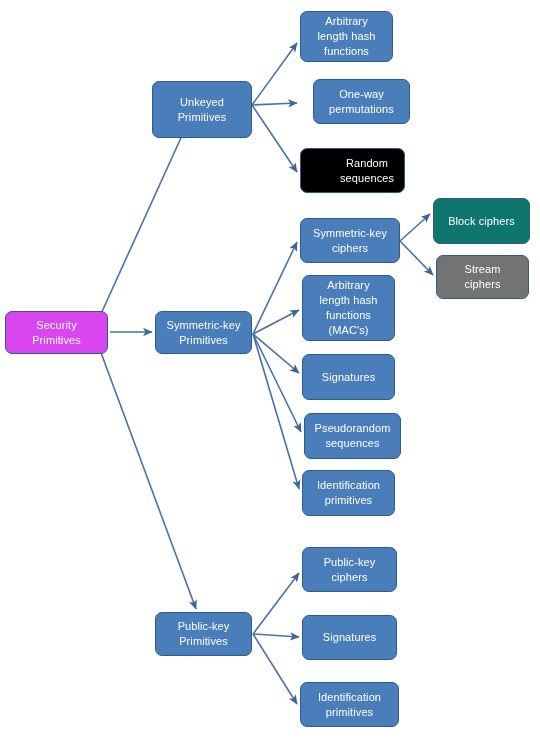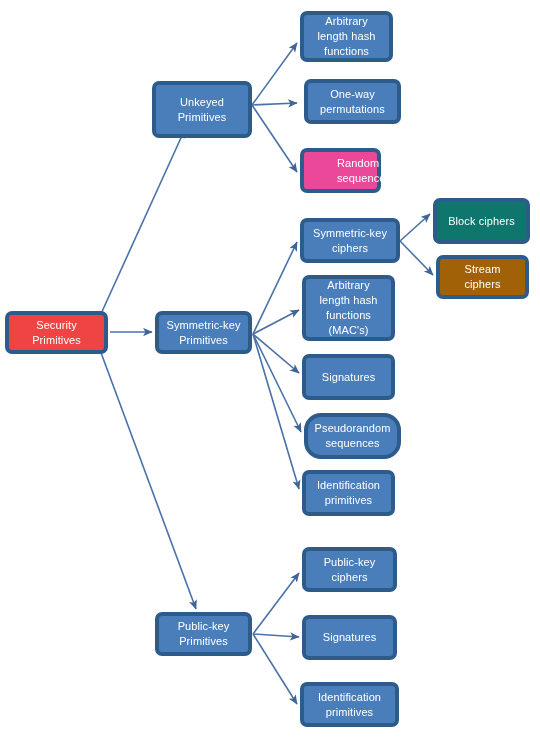--- a/index.html
+++ b/index.html
@@ -23,21 +23,21 @@
     left: 0;
     top: 0;
     width: 540px;
     height: 743px;
     pointer-events: none;
   }
   .node {
     position: absolute;
     box-sizing: border-box;
     background: #4A7EBB;
-    border: 4px solid #000000;
+    border: 1px solid #000000;
     border-radius: 7px;
     color: #ffffff;
     font-size: 11px;
     line-height: 15px;
     text-align: center;
     display: flex;
     align-items: center;
     justify-content: center;
     padding: 2px 4px;
     letter-spacing: 0.1px;
@@ -73,74 +73,74 @@
         <line x1="253" y1="334" x2="299" y2="489" stroke="#4A72A8" stroke-width="1.6" marker-end="url(#arrowhead)"></line>
         <line x1="400" y1="241" x2="430" y2="214" stroke="#4A72A8" stroke-width="1.6" marker-end="url(#arrowhead)"></line>
         <line x1="400" y1="241" x2="433" y2="275" stroke="#4A72A8" stroke-width="1.6" marker-end="url(#arrowhead)"></line>
         <line x1="253" y1="634" x2="299" y2="573" stroke="#4A72A8" stroke-width="1.6" marker-end="url(#arrowhead)"></line>
         <line x1="253" y1="634" x2="299" y2="637" stroke="#4A72A8" stroke-width="1.6" marker-end="url(#arrowhead)"></line>
         <line x1="253" y1="634" x2="297" y2="704" stroke="#4A72A8" stroke-width="1.6" marker-end="url(#arrowhead)"></line>
       </g>
   </svg>
 
   <div id="node-layer">
-      <div class="node" style="left: 5px; top: 311px; width: 103px; height: 43px; background: #ef4444; border-color: rgb(46, 92, 138); color: rgb(255, 255, 255); text-align: center;">
+      <div class="node" style="left: 5px; top: 311px; width: 103px; height: 43px; background: #d946ef; border-color: rgb(46, 92, 138); color: rgb(255, 255, 255); text-align: center;">
         <span>Security
 Primitives</span>
       </div>
       <div class="node" style="left: 152px; top: 81px; width: 100px; height: 57px; background: rgb(74, 126, 187); border-color: rgb(46, 92, 138); color: rgb(255, 255, 255);">
         <span>Unkeyed
 Primitives</span>
       </div>
       <div class="node" style="left: 155px; top: 311px; width: 97px; height: 43px; background: rgb(74, 126, 187); border-color: rgb(46, 92, 138); color: rgb(255, 255, 255);">
         <span>Symmetric-key
 Primitives</span>
       </div>
       <div class="node" style="left: 155px; top: 612px; width: 97px; height: 44px; background: rgb(74, 126, 187); border-color: rgb(46, 92, 138); color: rgb(255, 255, 255);">
         <span>Public-key
 Primitives</span>
       </div>
       <div class="node" style="left: 300px; top: 11px; width: 93px; height: 51px; background: rgb(74, 126, 187); border-color: rgb(46, 92, 138); color: rgb(255, 255, 255);">
         <span>Arbitrary
 length hash
 functions</span>
       </div>
-      <div class="node" style="left: 304px; top: 79px; width: 97px; height: 45px; background: rgb(74, 126, 187); border-color: rgb(46, 92, 138); color: rgb(255, 255, 255);">
+      <div class="node" style="left: 313px; top: 79px; width: 97px; height: 45px; background: rgb(74, 126, 187); border-color: rgb(46, 92, 138); color: rgb(255, 255, 255);">
         <span>One-way
 permutations</span>
       </div>
-      <div class="node" style="left: 300px; top: 148px; width: 81px; height: 45px; background: #ec4899; border-color: rgb(46, 92, 138); color: rgb(255, 255, 255); padding-left: 33px;">
+      <div class="node" style="left: 300px; top: 148px; width: 105px; height: 45px; background: #000000; border-color: rgb(46, 92, 138); color: rgb(255, 255, 255); padding-left: 33px;">
         <span>Random
 sequences</span>
       </div>
       <div class="node" style="left: 300px; top: 218px; width: 100px; height: 45px; background: rgb(74, 126, 187); border-color: rgb(46, 92, 138); color: rgb(255, 255, 255);">
         <span>Symmetric-key
 ciphers</span>
       </div>
       <div class="node" style="left: 302px; top: 275px; width: 93px; height: 66px; background: rgb(74, 126, 187); border-color: rgb(46, 92, 138); color: rgb(255, 255, 255);">
         <span>Arbitrary
 length hash
 functions
 (MAC's)</span>
       </div>
       <div class="node" style="left: 302px; top: 354px; width: 93px; height: 46px; background: rgb(74, 126, 187); border-color: rgb(46, 92, 138); color: rgb(255, 255, 255);">
         <span>Signatures</span>
       </div>
-      <div class="node" style="left: 304px; top: 413px; width: 97px; height: 46px; background: rgb(74, 126, 187); border-color: rgb(46, 92, 138); color: rgb(255, 255, 255); border-radius: 17px;">
+      <div class="node" style="left: 304px; top: 413px; width: 97px; height: 46px; background: rgb(74, 126, 187); border-color: rgb(46, 92, 138); color: rgb(255, 255, 255);">
         <span>Pseudorandom
 sequences</span>
       </div>
       <div class="node" style="left: 302px; top: 470px; width: 93px; height: 46px; background: rgb(74, 126, 187); border-color: rgb(46, 92, 138); color: rgb(255, 255, 255);">
         <span>Identification
 primitives</span>
       </div>
       <div class="node" style="left: 433px; top: 198px; width: 97px; height: 46px; background: #0f766e; border-color: rgb(46, 92, 138); color: rgb(255, 255, 255);">
         <span>Block ciphers</span>
       </div>
-      <div class="node" style="left: 436px; top: 255px; width: 93px; height: 44px; background: #a16207; border-color: rgb(46, 92, 138); color: rgb(255, 255, 255);">
+      <div class="node" style="left: 436px; top: 255px; width: 93px; height: 44px; background: #737373; border-color: rgb(46, 92, 138); color: rgb(255, 255, 255);">
         <span>Stream
 ciphers</span>
       </div>
       <div class="node" style="left: 302px; top: 547px; width: 95px; height: 45px; background: rgb(74, 126, 187); border-color: rgb(46, 92, 138); color: rgb(255, 255, 255);">
         <span>Public-key
 ciphers</span>
       </div>
       <div class="node" style="left: 302px; top: 615px; width: 95px; height: 45px; background: rgb(74, 126, 187); border-color: rgb(46, 92, 138); color: rgb(255, 255, 255);">
         <span>Signatures</span>
       </div>

